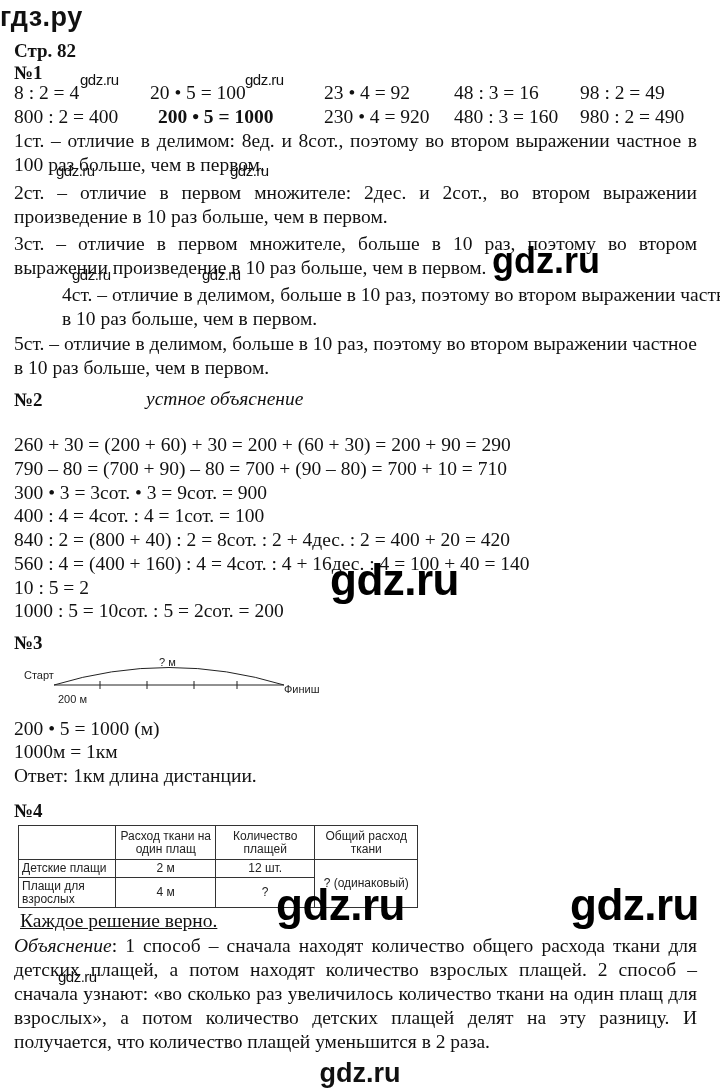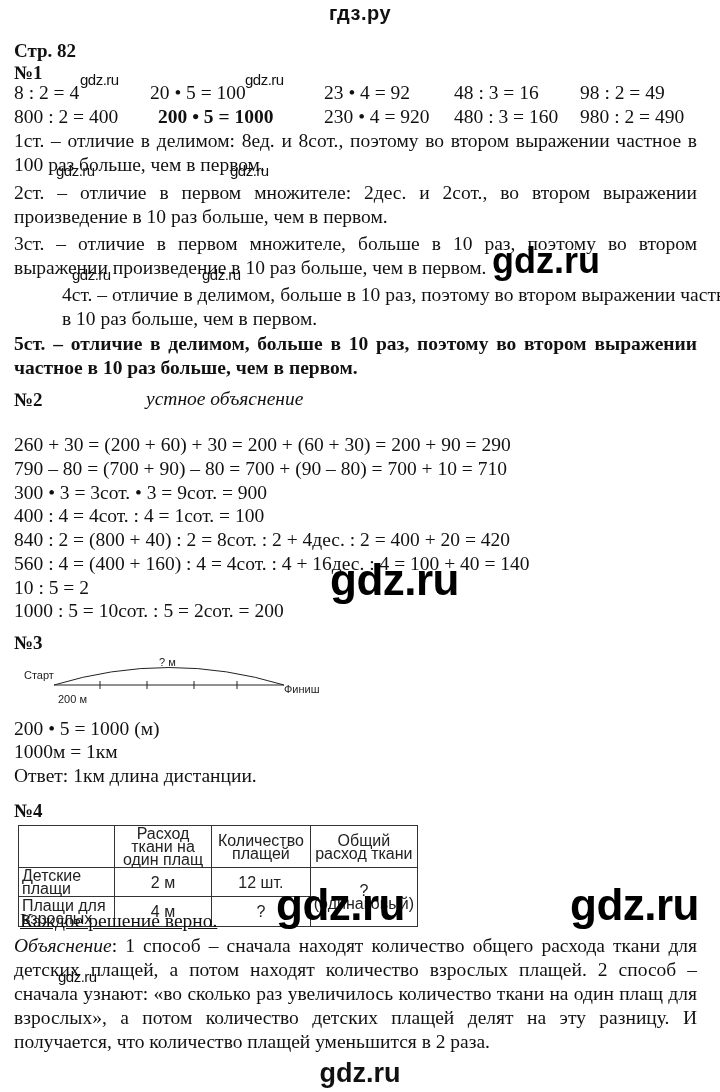--- a/index.html
+++ b/index.html
@@ -1,28 +1,28 @@
 <!DOCTYPE html>
 <html><head>
 <meta charset="utf-8">
 <style>
   html, body { margin: 0; padding: 0; background: #ffffff; }
   body { width: 720px; height: 1092px; position: relative; overflow: hidden; color: #111; }
   .abs { position: absolute; }
-  .site-header { left: 0; width: 720px; top: 0; text-align: center; font-family: "Liberation Sans", sans-serif; font-weight: bold; font-size: 20px; letter-spacing: 0.5px; top: 2px; }
+  .site-header { left: 0; width: 720px; top: 0; text-align: left; font-family: "Liberation Sans", sans-serif; font-weight: bold; font-size: 27px; letter-spacing: 0.5px; top: 2px; }
   .h { font-family: "Liberation Serif", serif; font-weight: bold; font-size: 19px; }
   .line { font-family: "Liberation Serif", serif; font-size: 19.5px; white-space: nowrap; }
   .para { font-family: "Liberation Serif", serif; font-size: 19.5px; width: 683px; text-align: justify; line-height: 24px; }
   .wm-small { font-family: "Liberation Sans", sans-serif; font-size: 15px; letter-spacing: -0.5px; color: #111; }
   .wm-big { font-family: "Liberation Sans", sans-serif; font-weight: bold; font-size: 44px; color: #000; letter-spacing: -0.5px; }
   .wm-mid { font-family: "Liberation Sans", sans-serif; font-weight: bold; font-size: 36px; color: #000; }
   .wm-foot { font-family: "Liberation Sans", sans-serif; font-weight: bold; font-size: 27px; }
   .eq-row { left: 14px; width: 700px; height: 24px; }
   .eq-row span { position: absolute; top: 0; }
-  table.t4 { border-collapse: collapse; font-family: "Liberation Sans", sans-serif; font-size: 16px; color: #222; }
+  table.t4 { border-collapse: collapse; font-family: "Liberation Sans", sans-serif; font-size: 12px; color: #222; }
   table.t4 td { border: 1px solid #333; padding: 1px 3px; text-align: center; vertical-align: middle; line-height: 13px; }
   table.t4 td.left { text-align: left; }
   .diagram-label { font-family: "Liberation Sans", sans-serif; font-size: 11px; color: #222; }
   .italic { font-style: italic; }
 </style>
 </head>
 <body>
 
 <div class="abs site-header">гдз.ру</div>
 
@@ -42,21 +42,21 @@
   <span style="left:144px;font-weight:bold;">200 • 5 = 1000</span>
   <span style="left:310px;">230 • 4 = 920</span>
   <span style="left:440px;">480 : 3 = 160</span>
   <span style="left:566px;">980 : 2 = 490</span>
 </div>
 
 <div class="abs para" style="left:14px; top:129px;">1ст. – отличие в делимом: 8ед. и 8сот., поэтому во втором выражении частное в 100 раз больше, чем в первом.</div>
 <div class="abs para" style="left:14px; top:181px;">2ст. – отличие в первом множителе: 2дес. и 2сот., во втором выражении произведение в 10 раз больше, чем в первом.</div>
 <div class="abs para" style="left:14px; top:232px;">3ст. – отличие в первом множителе, больше в 10 раз, поэтому во втором выражении произведение в 10 раз больше, чем в первом.</div>
 <div class="abs para" style="left:14px; top:283px;margin-left:48px;">4ст. – отличие в делимом, больше в 10 раз, поэтому во втором выражении частное в 10 раз больше, чем в первом.</div>
-<div class="abs para" style="left:14px; top:332px;font-weight:bold;">5ст. – отличие в делимом, больше в 10 раз, поэтому во втором выражении частное в 10 раз больше, чем в первом.</div>
+<div class="abs para" style="left:14px; top:332px;">5ст. – отличие в делимом, больше в 10 раз, поэтому во втором выражении частное в 10 раз больше, чем в первом.</div>
 
 <div class="abs wm-small" style="left:80px; top:71px;">gdz.ru</div>
 <div class="abs wm-small" style="left:245px; top:71px;">gdz.ru</div>
 <div class="abs wm-small" style="left:56px; top:162px;">gdz.ru</div>
 <div class="abs wm-small" style="left:230px; top:162px;">gdz.ru</div>
 <div class="abs wm-small" style="left:72px; top:266px;">gdz.ru</div>
 <div class="abs wm-small" style="left:202px; top:266px;">gdz.ru</div>
 <div class="abs wm-mid" style="left:492px; top:240px;">gdz.ru</div>
 
 <div class="abs h" style="left:14px; top:389px;">№2</div>

